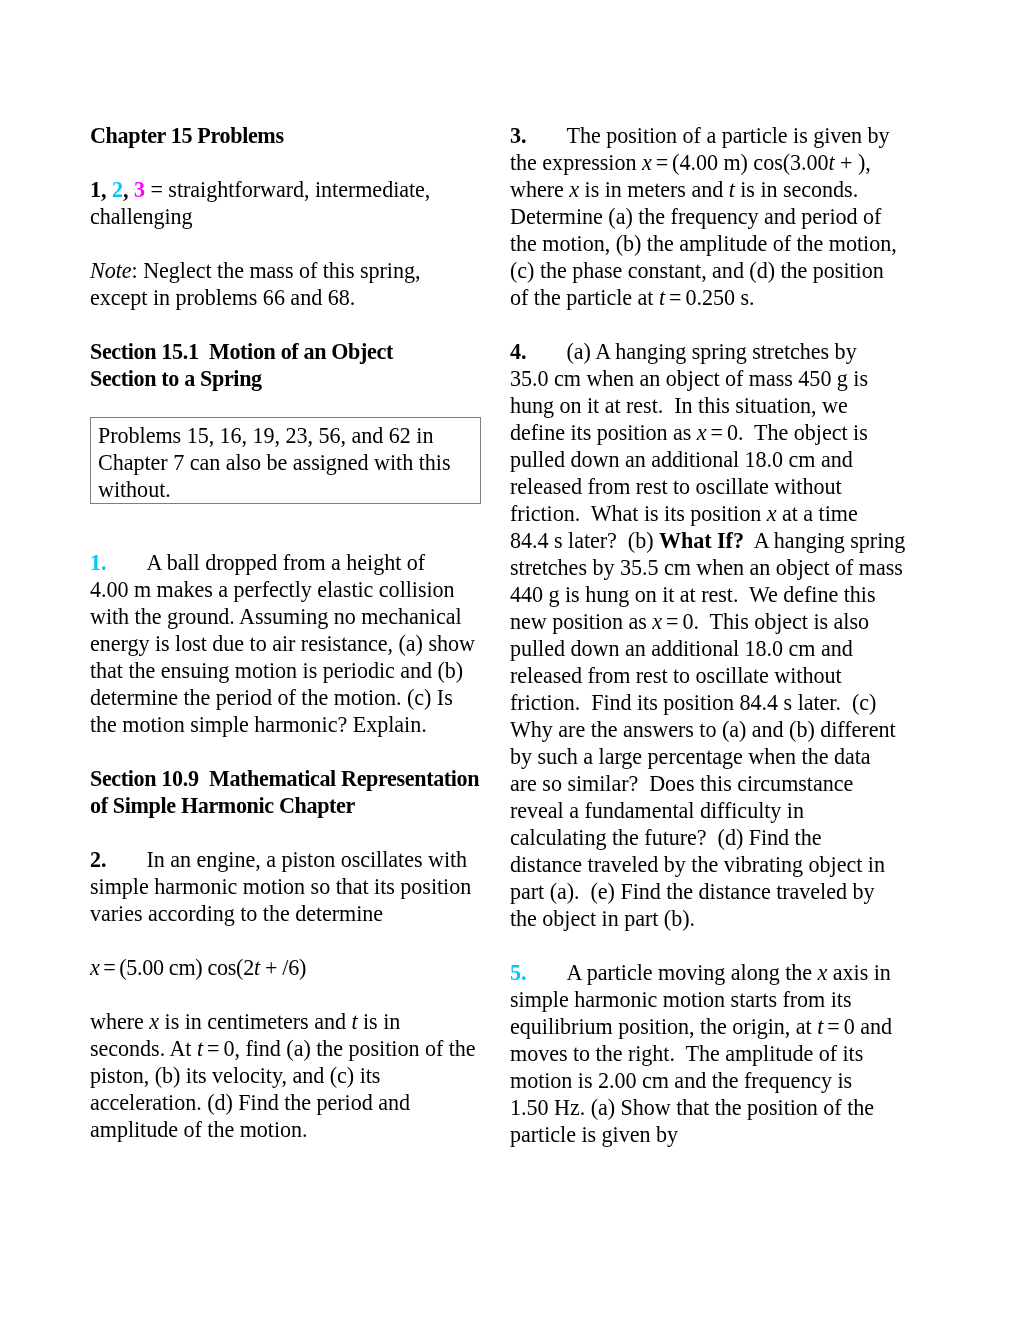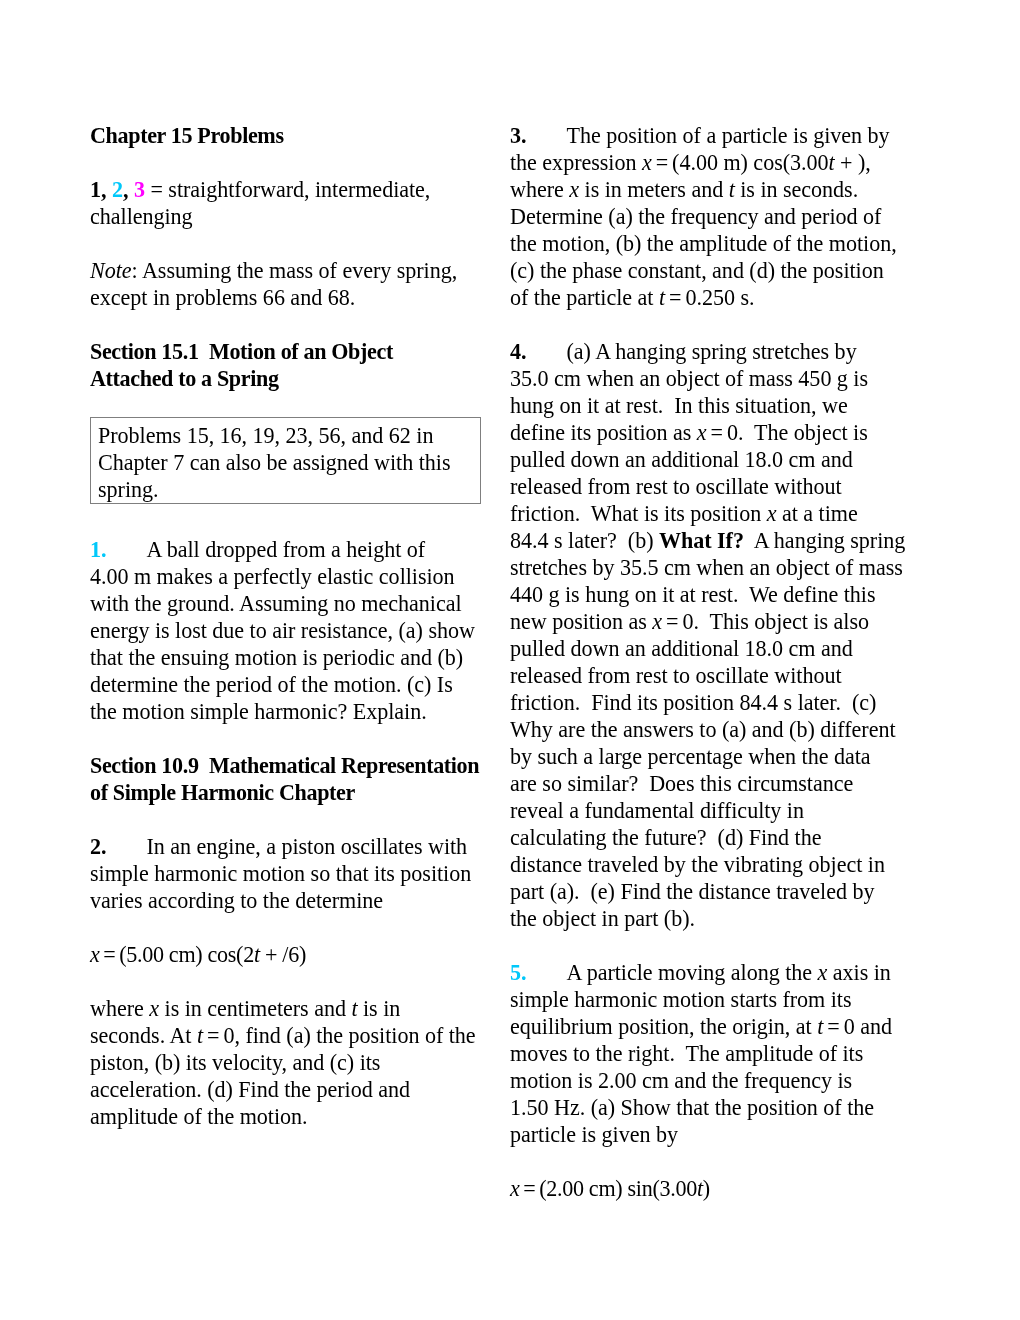--- a/index.html
+++ b/index.html
@@ -14,49 +14,48 @@
   #right-column{left:510px;}
   .para{margin:0;white-space:pre;}
   .para.heading{font-weight:bold;letter-spacing:-0.36px;}
   .para.equation{letter-spacing:-0.3px;}
   .blank-line{height:27px;}
   .bold{font-weight:bold;}
   .italic{font-style:italic;}
   .tab{display:inline-block;width:40px;}
   .op{word-spacing:-1.5px;}
   .callout{border:1px solid #7F7F7F;box-sizing:border-box;width:391px;
-           padding:4px 8px 0px 7px;white-space:pre;margin-top:-2px;margin-bottom:5px;}
+           padding:4px 8px 0px 7px;white-space:pre;margin-top:-2px;margin-bottom:18px;}
 </style>
 </head>
 <body>
 
 <div class="page">
   <div class="column" id="left-column">
       <p class="para heading"><span>Chapter 15 Problems</span></p>
       <div class="blank-line"></div>
       <p class="para"><span class="bold">1</span><span class="bold">, </span><span class="bold" style="color: rgb(0, 200, 250);">2</span><span class="bold">, </span><span class="bold" style="color: rgb(255, 0, 255);">3</span><span> = straightforward, intermediate,</span><br><span>challenging</span></p>
       <div class="blank-line"></div>
-      <p class="para"><span class="italic">Note</span><span>: Assuming the mass of every spring,</span><br><span>except in problems 66 and 68.</span></p>
+      <p class="para"><span class="italic">Note</span><span>: Neglect the mass of this spring,</span><br><span>except in problems 66 and 68.</span></p>
       <div class="blank-line"></div>
-      <p class="para heading"><span>Section 15.1  Motion of an Object</span><br><span>Attached to a Spring</span></p>
+      <p class="para heading"><span>Section 15.1  Motion of an Object</span><br><span>Section to a Spring</span></p>
       <div class="blank-line"></div>
-      <div class="callout"><span>Problems 15, 16, 19, 23, 56, and 62 in</span><br><span>Chapter 7 can also be assigned with this</span><br><span>spring.</span></div>
+      <div class="callout"><span>Problems 15, 16, 19, 23, 56, and 62 in</span><br><span>Chapter 7 can also be assigned with this</span><br><span>without.</span></div>
       <div class="blank-line"></div>
       <p class="para"><span class="bold" style="color: rgb(0, 200, 250);">1.</span><span class="tab"></span><span>A ball dropped from a height of</span><br><span>4.00 m makes a perfectly elastic collision</span><br><span>with the ground. Assuming no mechanical</span><br><span>energy is lost due to air resistance, (a) show</span><br><span>that the ensuing motion is periodic and (b)</span><br><span>determine the period of the motion. (c) Is</span><br><span>the motion simple harmonic? Explain.</span></p>
       <div class="blank-line"></div>
       <p class="para heading"><span>Section 10.9  Mathematical Representation</span><br><span>of Simple Harmonic Chapter</span></p>
       <div class="blank-line"></div>
       <p class="para"><span class="bold">2.</span><span class="tab"></span><span>In an engine, a piston oscillates with</span><br><span>simple harmonic motion so that its position</span><br><span>varies according to the determine</span></p>
       <div class="blank-line"></div>
       <p class="para equation"><span class="italic">x</span><span class="op"> = </span><span>(5.00 cm) cos(2</span><span class="italic">t</span><span> + /6)</span></p>
       <div class="blank-line"></div>
       <p class="para"><span>where </span><span class="italic">x</span><span> is in centimeters and </span><span class="italic">t</span><span> is in</span><br><span>seconds. At </span><span class="italic">t</span><span class="op"> = </span><span>0, find (a) the position of the</span><br><span>piston, (b) its velocity, and (c) its</span><br><span>acceleration. (d) Find the period and</span><br><span>amplitude of the motion.</span></p>
     </div>
   <div class="column" id="right-column">
       <p class="para"><span class="bold">3.</span><span class="tab"></span><span>The position of a particle is given by</span><br><span>the expression </span><span class="italic">x</span><span class="op"> = </span><span>(4.00 m) cos(3.00</span><span class="italic">t</span><span> + ),</span><br><span>where </span><span class="italic">x</span><span> is in meters and </span><span class="italic">t</span><span> is in seconds.</span><br><span>Determine (a) the frequency and period of</span><br><span>the motion, (b) the amplitude of the motion,</span><br><span>(c) the phase constant, and (d) the position</span><br><span>of the particle at </span><span class="italic">t</span><span class="op"> = </span><span>0.250 s.</span></p>
       <div class="blank-line"></div>
       <p class="para"><span class="bold">4.</span><span class="tab"></span><span>(a) A hanging spring stretches by</span><br><span>35.0 cm when an object of mass 450 g is</span><br><span>hung on it at rest.  In this situation, we</span><br><span>define its position as </span><span class="italic">x</span><span class="op"> = </span><span>0.  The object is</span><br><span>pulled down an additional 18.0 cm and</span><br><span>released from rest to oscillate without</span><br><span>friction.  What is its position </span><span class="italic">x</span><span> at a time</span><br><span>84.4 s later?  (b) </span><span class="bold">What If?</span><span>  A hanging spring</span><br><span>stretches by 35.5 cm when an object of mass</span><br><span>440 g is hung on it at rest.  We define this</span><br><span>new position as </span><span class="italic">x</span><span class="op"> = </span><span>0.  This object is also</span><br><span>pulled down an additional 18.0 cm and</span><br><span>released from rest to oscillate without</span><br><span>friction.  Find its position 84.4 s later.  (c)</span><br><span>Why are the answers to (a) and (b) different</span><br><span>by such a large percentage when the data</span><br><span>are so similar?  Does this circumstance</span><br><span>reveal a fundamental difficulty in</span><br><span>calculating the future?  (d) Find the</span><br><span>distance traveled by the vibrating object in</span><br><span>part (a).  (e) Find the distance traveled by</span><br><span>the object in part (b).</span></p>
       <div class="blank-line"></div>
       <p class="para"><span class="bold" style="color: rgb(0, 200, 250);">5.</span><span class="tab"></span><span>A particle moving along the </span><span class="italic">x</span><span> axis in</span><br><span>simple harmonic motion starts from its</span><br><span>equilibrium position, the origin, at </span><span class="italic">t</span><span class="op"> = </span><span>0 and</span><br><span>moves to the right.  The amplitude of its</span><br><span>motion is 2.00 cm and the frequency is</span><br><span>1.50 Hz. (a) Show that the position of the</span><br><span>particle is given by</span></p>
       <div class="blank-line"></div>
-      <p class="para equation"><span class="italic">x</span><span class="op"> = </span><span>(2.00 cm) sin(3.00</span><span class="italic">t</span><span>)</span></p>
     </div>
 </div>
 
 </body></html>

